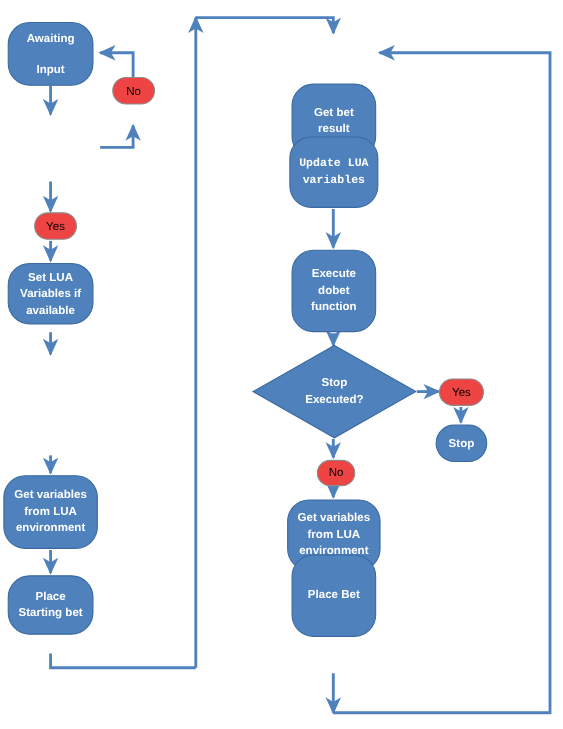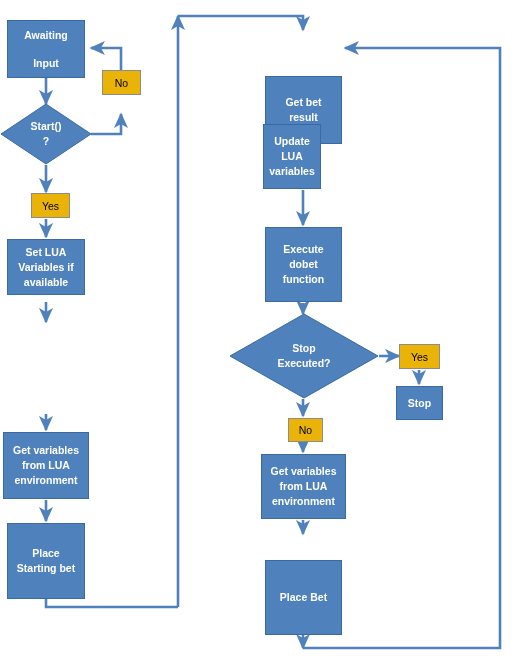--- a/index.html
+++ b/index.html
@@ -25,34 +25,35 @@
     pointer-events: none;
   }
   .node {
     position: absolute;
     box-sizing: border-box;
     display: flex;
     align-items: center;
     justify-content: center;
     text-align: center;
     z-index: 5;
+    border-radius: 20px;
   }
   .proc {
     background: #4f81bd;
     border: 1px solid #3a6a9f;
     color: #ffffff;
     font-weight: bold;
     font-size: 10.5px;
     line-height: 15px;
     box-shadow: 0 0 0 1px rgba(255,255,255,0.0);
   }
   .proc .lbl { padding: 0 3px; white-space: pre-line; }
   .proc-spaced .lbl { line-height: 28px; }
   .label-box {
-    background: #eab308;
+    background: #ef4444;
     border: 1px solid #8c8c8c;
     color: #000000;
     font-size: 10.5px;
     font-weight: normal;
     line-height: 12px;
   }
   .diamond {
     background: transparent;
     border: none;
   }
@@ -126,27 +127,20 @@
       <path d="M303,648 L500,648 L500,48 L345,48" marker-end="url(#arrow)"></path>
 
     </g>
   </svg>
 
   <div class="node proc proc-spaced" style="left:7px; top:20px; width:78px; height:58px;">
     <span class="lbl">Awaiting
 Input</span>
   </div>
 
-  <div class="node diamond" style="left:0px; top:103px; width:92px; height:62px;">
-    <svg class="dshape" viewBox="0 0 92 62" preserveAspectRatio="none">
-      <polygon points="46,1 91,31 46,61 1,31" fill="#4f81bd" stroke="#3a6a9f" stroke-width="1"></polygon>
-    </svg>
-    <span class="dlabel">Start()
-?</span>
-  </div>
 
   <div class="node label-box" style="left:102px; top:70px; width:39px; height:25px;">
     <span>No</span>
   </div>
 
   <div class="node label-box" style="left:31px; top:193px; width:39px; height:25px;">
     <span>Yes</span>
   </div>
 
   <div class="node proc" style="left:7px; top:239px; width:78px; height:56px;">
@@ -155,31 +149,31 @@
 available</span>
   </div>
 
 
   <div class="node proc" style="left:3px; top:432px; width:86px; height:67px;">
     <span class="lbl">Get variables
 from LUA
 environment</span>
   </div>
 
-  <div class="node proc" style="left:7px; top:523px; width:78px; height:76px;">
+  <div class="node proc" style="left:7px; top:523px; width:78px; height:54px;">
     <span class="lbl">Place
 Starting bet</span>
   </div>
 
   <div class="node proc" style="left:265px; top:32px; width:77px; height:68px;margin-top:44px;">
     <span class="lbl">Get bet
 result</span>
   </div>
 
-  <div class="node proc" style="left:263px; top:124px; width:58px; height:65px;">
+  <div class="node proc" style="left:263px; top:124px; width:81px; height:65px;font-family:Liberation Mono, monospace;">
     <span class="lbl">Update LUA
 variables</span>
   </div>
 
   <div class="node proc" style="left:265px; top:227px; width:77px; height:75px;">
     <span class="lbl">Execute
 dobet
 function</span>
   </div>
 
@@ -202,17 +196,17 @@
   <div class="node label-box" style="left:288px; top:418px; width:35px; height:24px;">
     <span>No</span>
   </div>
 
   <div class="node proc" style="left:261px; top:454px; width:85px; height:65px;">
     <span class="lbl">Get variables
 from LUA
 environment</span>
   </div>
 
-  <div class="node proc" style="left:265px; top:560px; width:77px; height:75px;">
+  <div class="node proc" style="left:265px; top:504px; width:77px; height:75px;">
     <span class="lbl">Place Bet</span>
   </div>
 
 </div>
 
 </body></html>

